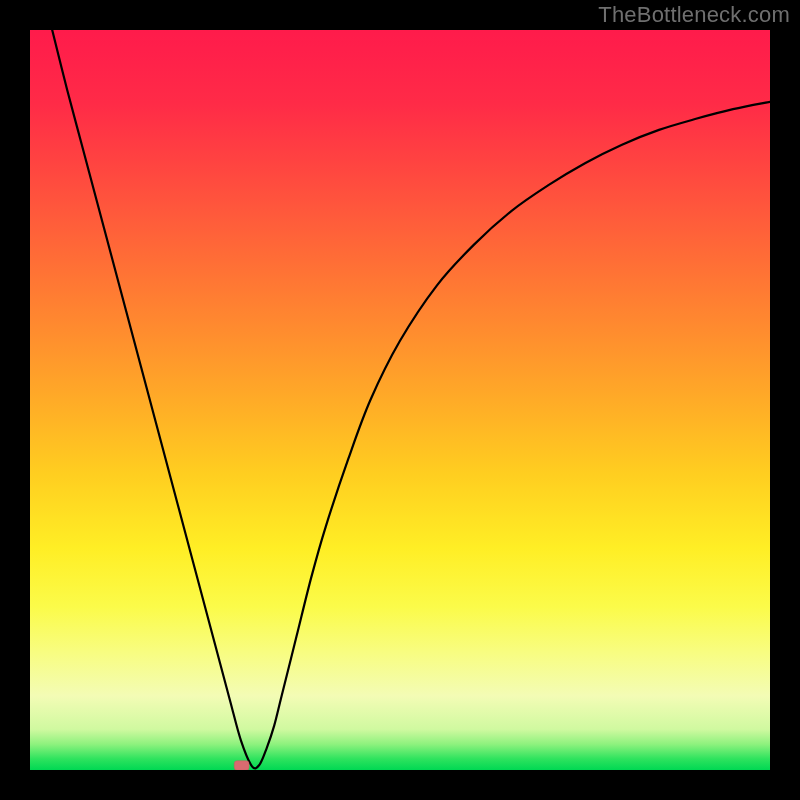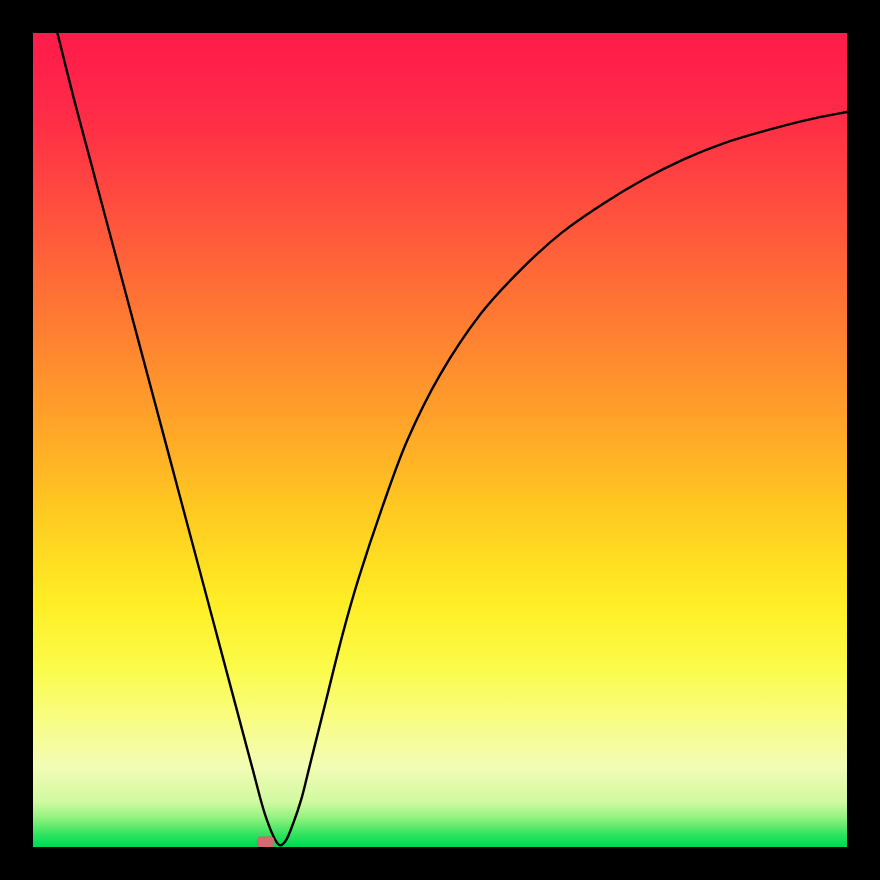--- a/index.html
+++ b/index.html
@@ -50,20 +50,21 @@
   .marker {
     fill: #d86b70;
     stroke: #c75a5f;
     stroke-width: 0.5;
   }
 </style>
 </head>
 <body>
 
 <div class="outer">
+  <div class="watermark">TheBottleneck.com</div>
   <div class="plot-area">
     <svg id="chart-svg" viewBox="0 0 740 740">
       <defs>
         <linearGradient id="bg-grad" x1="0" y1="0" x2="0" y2="1">
             <stop offset="0%" stop-color="#ff1b4b"></stop>
             <stop offset="10%" stop-color="#ff2b47"></stop>
             <stop offset="20%" stop-color="#ff4a3f"></stop>
             <stop offset="30%" stop-color="#ff6a37"></stop>
             <stop offset="40%" stop-color="#ff8a2f"></stop>
             <stop offset="50%" stop-color="#ffab27"></stop>

